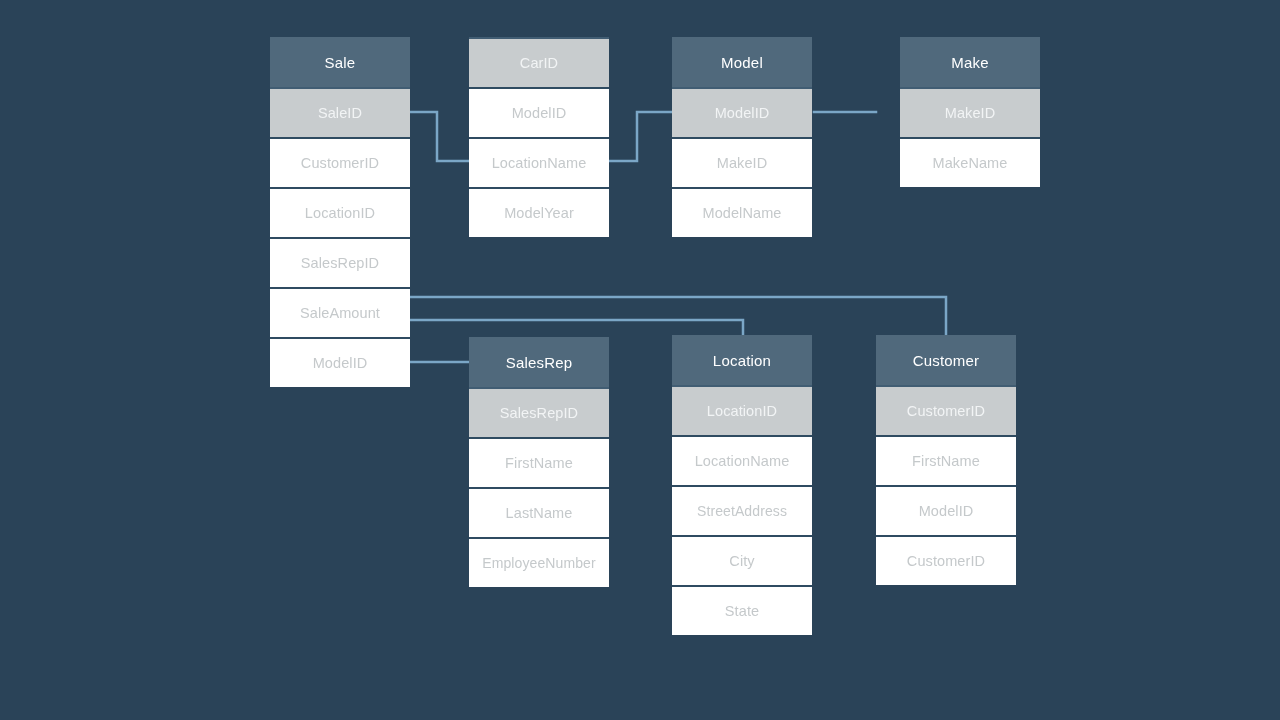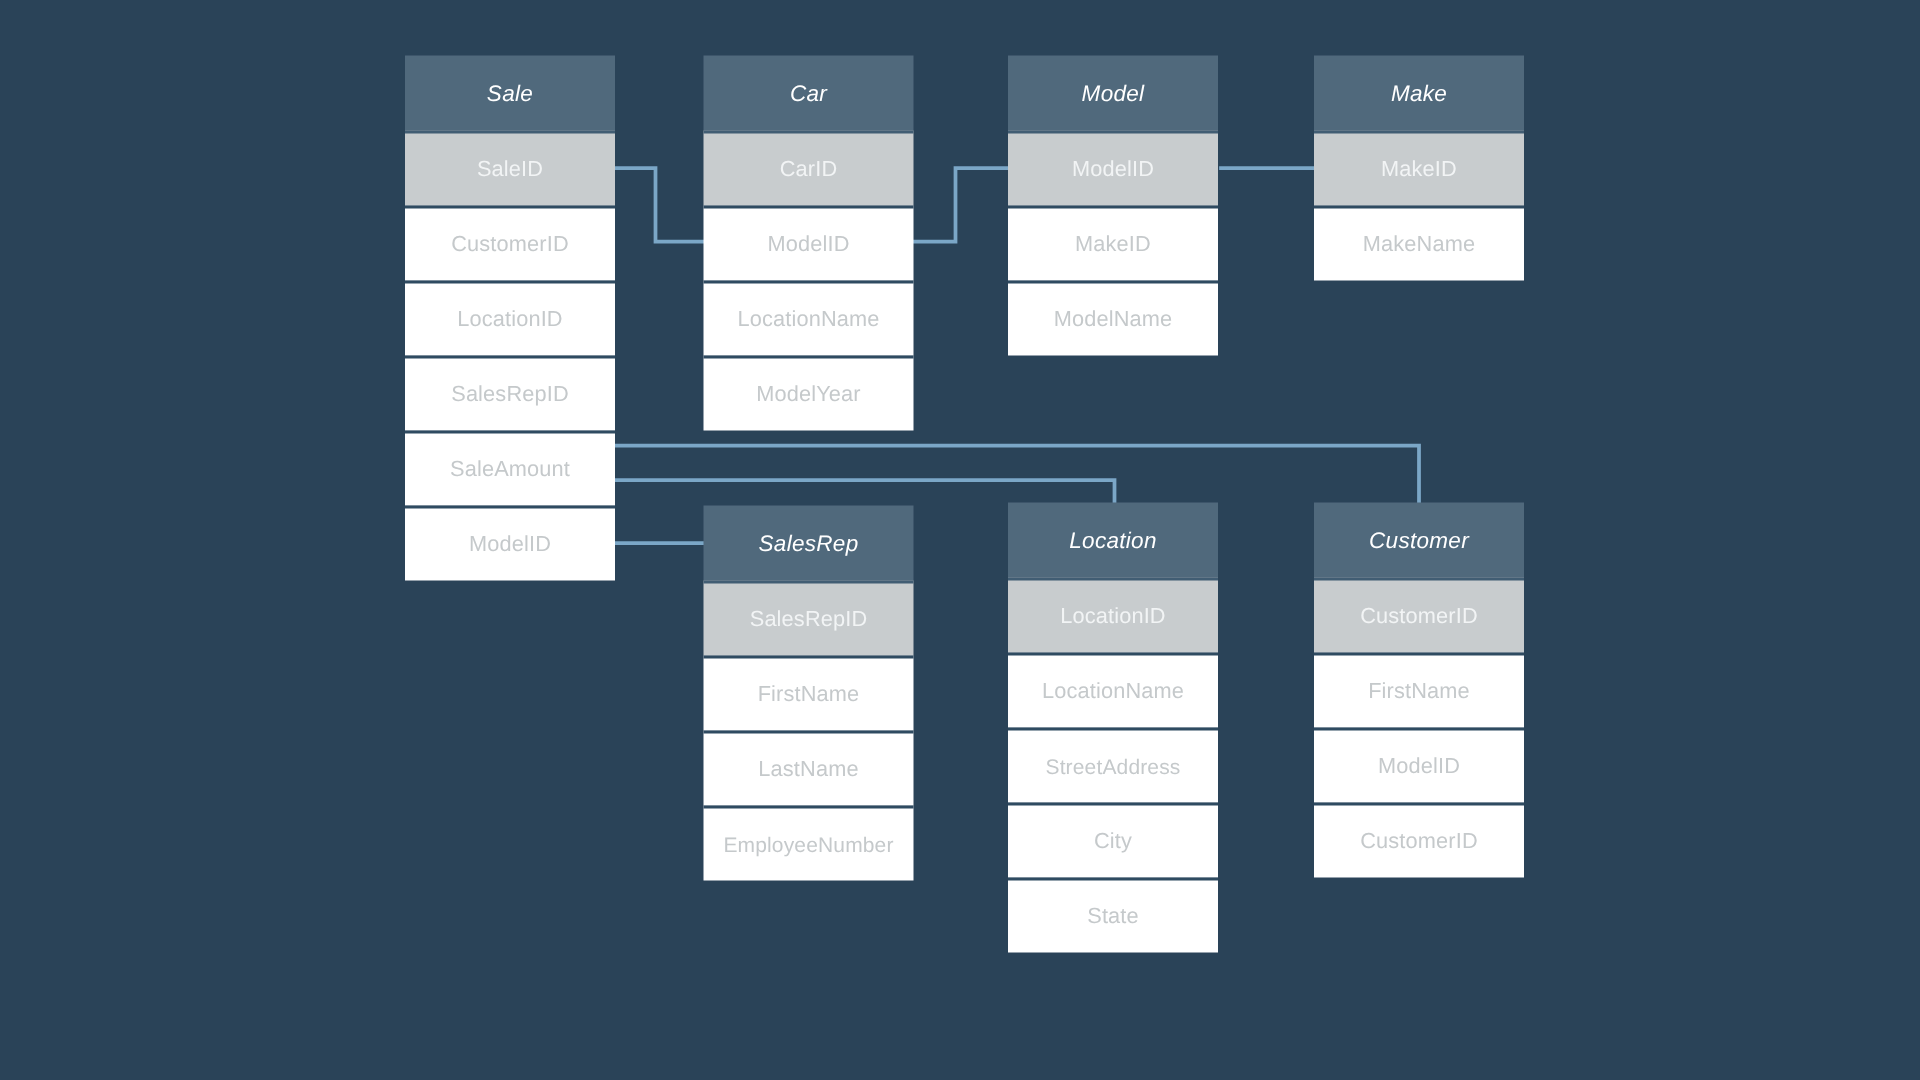--- a/index.html
+++ b/index.html
@@ -37,21 +37,20 @@
   .entity-header {
     height: 50px;
     background: #50697c;
     color: #ffffff;
     font-size: 15px;
     display: flex;
     align-items: center;
     justify-content: center;
     letter-spacing: .2px;
     box-sizing: border-box;
-    font-style: italic;
   }
   .field {
     height: 50px;
     background: #ffffff;
     color: #c5c9cb;
     font-size: 14.5px;
     display: flex;
     align-items: center;
     justify-content: center;
     border-top: 2px solid #2f4b61;
@@ -87,33 +86,32 @@
       <div class="entity" style="left: 270px; top: 37px;">
         <div class="entity-header">Sale</div>
         <div class="field pk">SaleID</div>
         <div class="field">CustomerID</div>
         <div class="field">LocationID</div>
         <div class="field">SalesRepID</div>
         <div class="field">SaleAmount</div>
         <div class="field">ModelID</div>
       </div>
       <div class="entity" style="left: 469px; top: 37px;">
-        <div class="entity-header">Car</div>
         <div class="field pk">CarID</div>
         <div class="field">ModelID</div>
         <div class="field">LocationName</div>
         <div class="field">ModelYear</div>
       </div>
       <div class="entity" style="left: 672px; top: 37px;">
         <div class="entity-header">Model</div>
         <div class="field pk">ModelID</div>
         <div class="field">MakeID</div>
         <div class="field">ModelName</div>
       </div>
-      <div class="entity" style="left: 876px; top: 37px;">
+      <div class="entity" style="left: 900px; top: 37px;">
         <div class="entity-header">Make</div>
         <div class="field pk">MakeID</div>
         <div class="field">MakeName</div>
       </div>
       <div class="entity" style="left: 469px; top: 337px;">
         <div class="entity-header">SalesRep</div>
         <div class="field pk">SalesRepID</div>
         <div class="field">FirstName</div>
         <div class="field">LastName</div>
         <div class="field narrow-text">EmployeeNumber</div>

